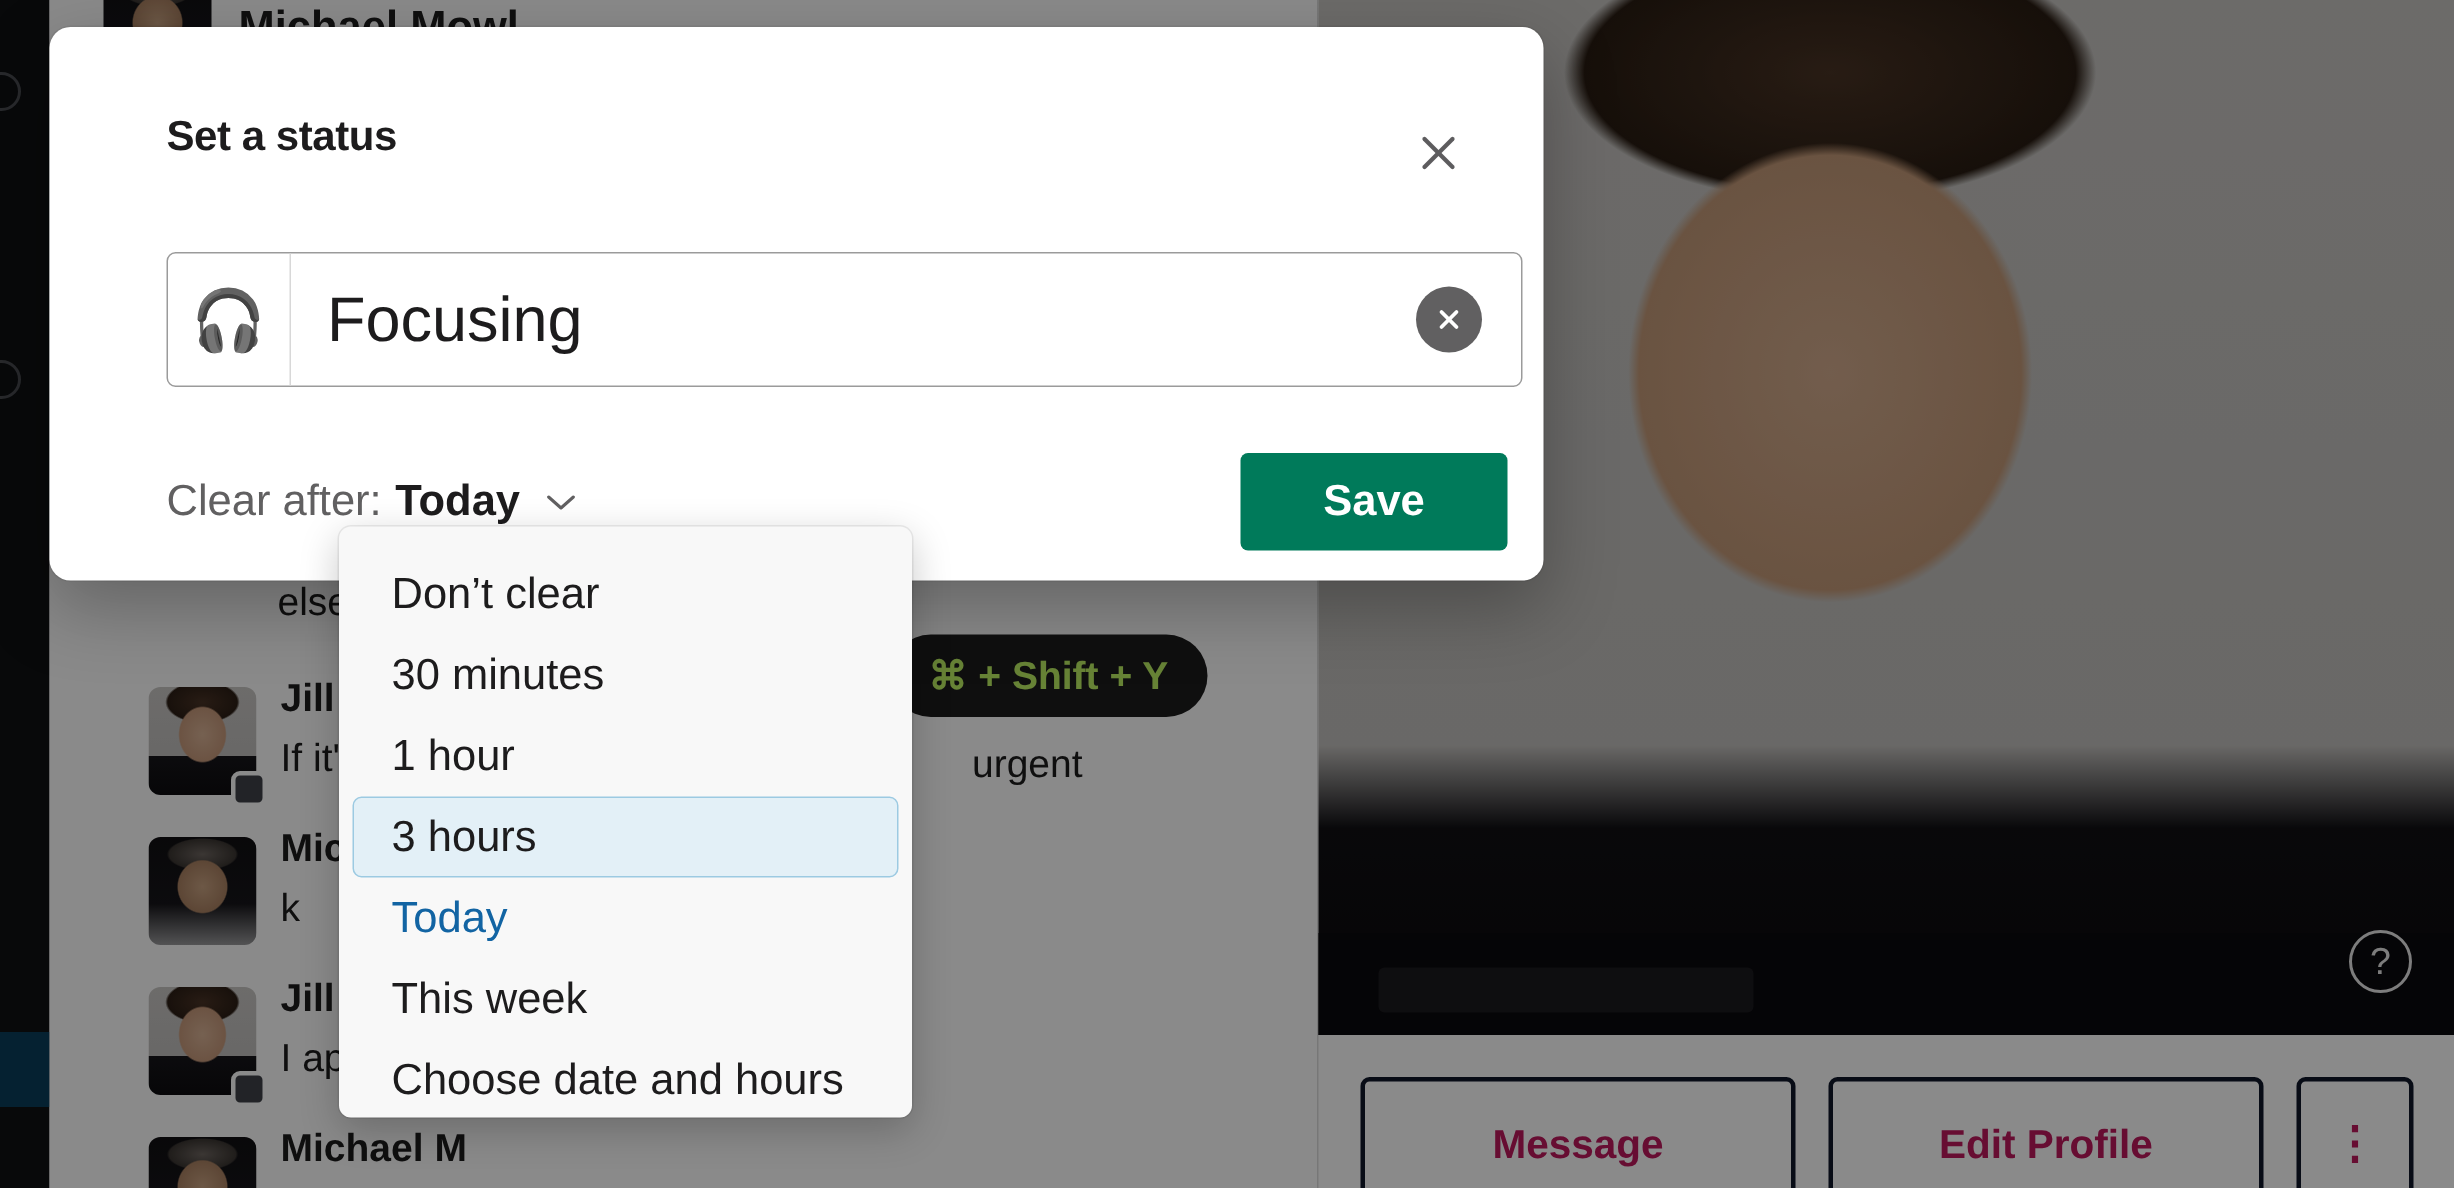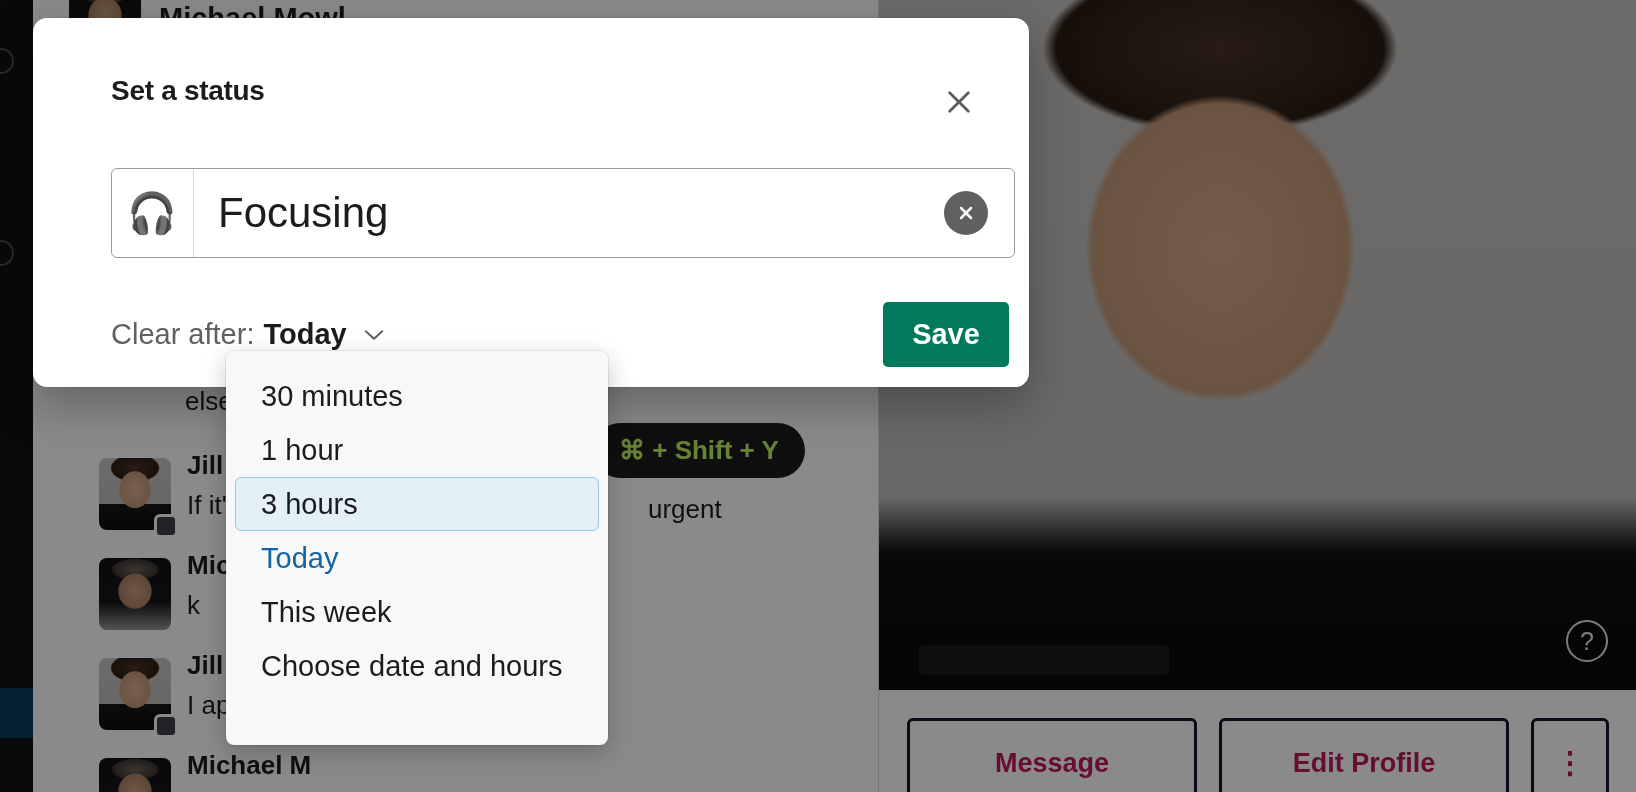--- a/index.html
+++ b/index.html
@@ -273,22 +273,22 @@
     font-size: 29px;
     white-space: nowrap;
   }
   .clear-after .lbl { color: #616061; }
   .clear-after .val { color: #1d1c1d; font-weight: bold; margin-left: 9px; }
   .clear-after .chev { margin-left: 16px; display: flex; align-items: center; color: #616061; }
   .clear-after .chev svg { width: 22px; height: 14px; }
 
   .save-btn {
     position: absolute;
-    left: 850px; top: 284px;
-    width: 126px; height: 65px;
+    left: 794px; top: 284px;
+    width: 178px; height: 65px;
     background: #007a5a;
     color: #ffffff;
     border: none;
     border-radius: 5px;
     font-family: "Liberation Sans", sans-serif;
     font-size: 29px; font-weight: bold;
     display: flex; align-items: center; justify-content: center;
   }
 
   
@@ -427,20 +427,21 @@
         <svg viewBox="0 0 24 14" fill="none" stroke="currentColor" stroke-width="2.2" stroke-linecap="round" stroke-linejoin="round">
           <polyline points="3,3 12,11 21,3"></polyline>
         </svg>
       </span>
     </div>
 
     <button class="save-btn">Save</button>
   </div>
 
   <div class="dropdown">
+    <div class="dd-item">Don’t clear</div>
     <div class="dd-item">30 minutes</div>
     <div class="dd-item">1 hour</div>
     <div class="dd-item focused">3 hours</div>
     <div class="dd-item selected">Today</div>
     <div class="dd-item">This week</div>
     <div class="dd-item">Choose date and hours</div>
   </div>
 
 </div>
 

